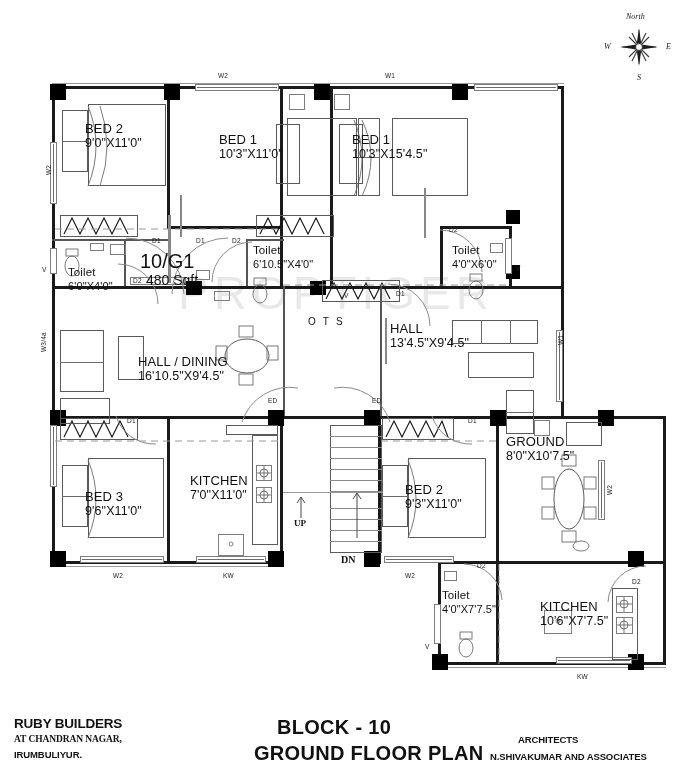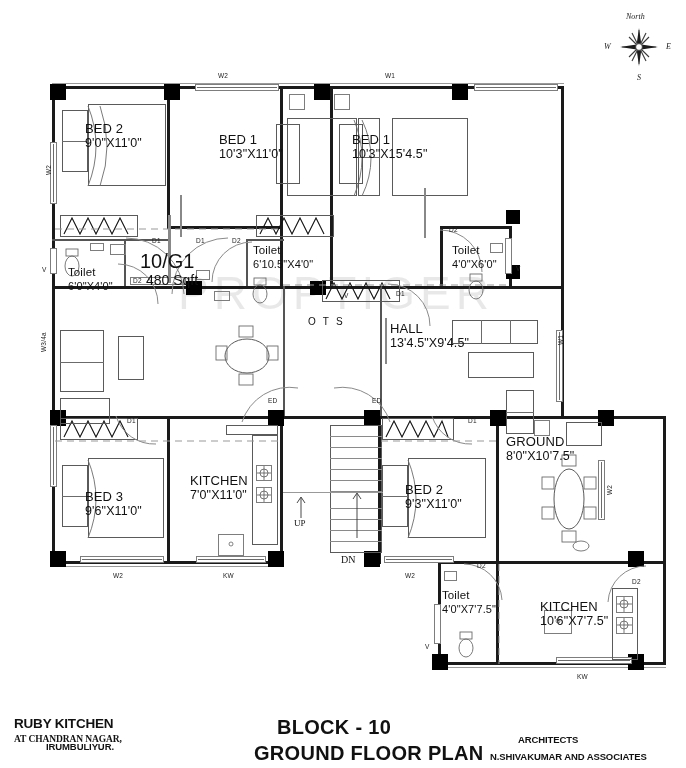--- a/index.html
+++ b/index.html
@@ -20,21 +20,21 @@
   .box{position:absolute;border:1px solid #5a5a5a;box-sizing:border-box;background:transparent;}
   .box2{position:absolute;border:1px solid #7d7d7d;box-sizing:border-box;background:transparent;}
 
   
   .lbl{position:absolute;font-family:"Liberation Sans",sans-serif;color:#111;white-space:nowrap;}
   .room{font-size:13px;font-weight:400;line-height:14px;letter-spacing:.1px;}
   .room .d{display:block;font-size:12.5px;}
   .unit{font-size:20px;font-weight:400;line-height:22px;}
   .unit-sq{font-size:14px;font-weight:400;line-height:16px;}
   .tiny{font-size:6.5px;color:#222;letter-spacing:.2px;}
-  .tiny-b{font-size:7px;color:#111;font-weight:400;}
+  .tiny-b{font-size:7px;color:#111;font-weight:700;}
   .ots{font-size:10px;letter-spacing:2.2px;color:#111;}
   .vert{transform-origin:0 0;}
 
   
   #compass{position:absolute;left:596px;top:6px;width:86px;height:84px;}
   #compass .cw{position:absolute;font-family:"Liberation Serif",serif;font-style:italic;font-size:8px;color:#222;}
 
   
   #wm{position:absolute;left:178px;top:266px;font-size:46px;letter-spacing:5px;
       color:#000;opacity:.085;font-family:"Liberation Sans",sans-serif;font-weight:400;
@@ -450,20 +450,24 @@
   <div class="lbl room" style="left:253px;top:243px;font-size:11.5px;">
     <span>Toilet</span>
     <span class="d" style="font-size:11px;">6'10.5"X4'0"</span>
   </div>
 
   <div class="lbl room" style="left:452px;top:243px;font-size:11.5px;">
     <span>Toilet</span>
     <span class="d" style="font-size:11px;">4'0"X6'0"</span>
   </div>
 
+  <div class="lbl room" style="left:138px;top:355px;">
+    <span>HALL / DINING</span>
+    <span class="d">16'10.5"X9'4.5"</span>
+  </div>
 
   <div class="lbl room" style="left:390px;top:322px;">
     <span>HALL</span>
     <span class="d">13'4.5"X9'4.5"</span>
   </div>
 
   <div class="lbl room" style="left:85px;top:490px;">
     <span>BED 3</span>
     <span class="d">9'6"X11'0"</span>
   </div>
@@ -524,23 +528,23 @@
   <div class="lbl tiny" style="left:449px;top:226px;">D2</div>
   <div class="lbl tiny" style="left:396px;top:290px;">D1</div>
   <div class="lbl tiny" style="left:127px;top:417px;">D1</div>
   <div class="lbl tiny" style="left:468px;top:417px;">D1</div>
   <div class="lbl tiny" style="left:477px;top:562px;">D2</div>
   <div class="lbl tiny" style="left:632px;top:578px;">D2</div>
   <div class="lbl tiny" style="left:268px;top:397px;">ED</div>
   <div class="lbl tiny" style="left:372px;top:397px;">ED</div>
 
   <div id="footer">
-    <span class="ft ft-brand" style="left:14px;top:16px;">RUBY KITCHEN</span>
+    <span class="ft ft-brand" style="left:14px;top:16px;">RUBY BUILDERS</span>
     <span class="ft ft-sm" style="left:14px;top:34px;font-family:Liberation Serif, serif;">AT CHANDRAN NAGAR,</span>
-    <span class="ft ft-sm" style="left:14px;top:41px;margin-left:32px;">IRUMBULIYUR.</span>
+    <span class="ft ft-sm" style="left:14px;top:49px;">IRUMBULIYUR.</span>
 
     <span class="ft ft-big" style="left:277px;top:16px;">BLOCK - 10</span>
     <span class="ft ft-big" style="left:254px;top:42px;">GROUND FLOOR PLAN</span>
 
     <span class="ft ft-arch" style="left:490px;top:34px;margin-left:28px;">ARCHITECTS</span>
     <span class="ft ft-arch" style="left:490px;top:51px;">N.SHIVAKUMAR AND ASSOCIATES</span>
   </div>
 
 </div>
 

